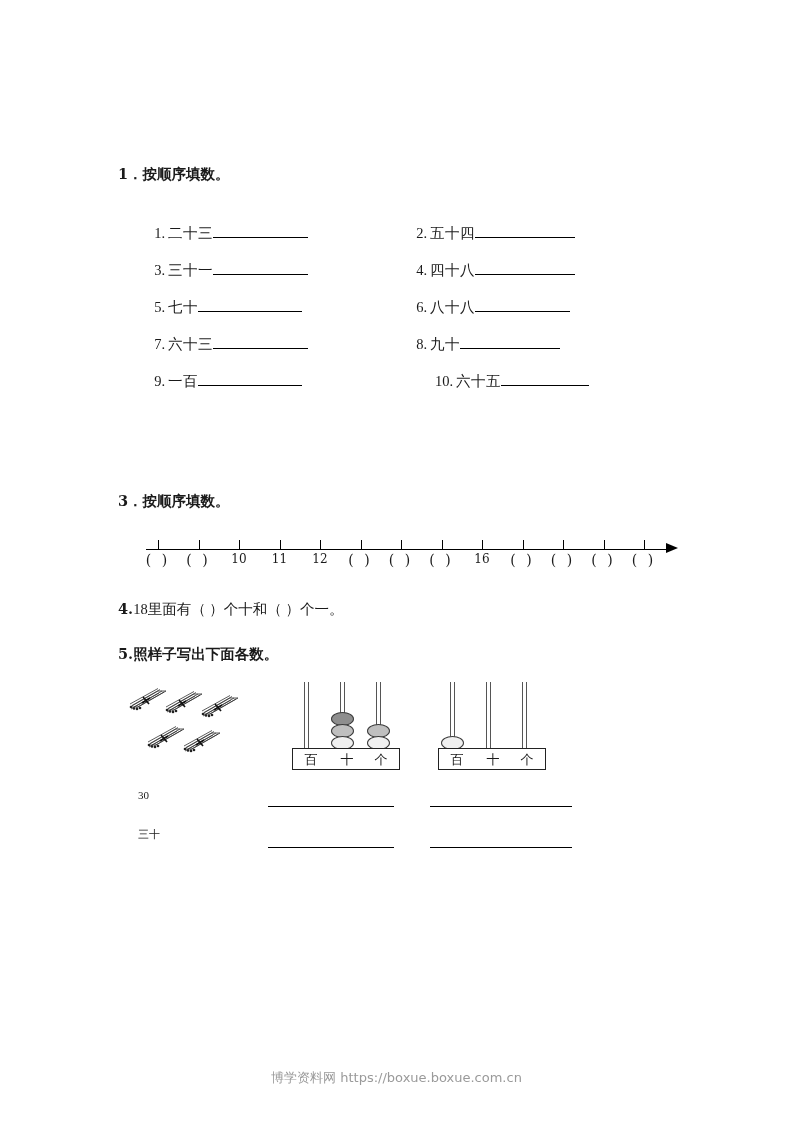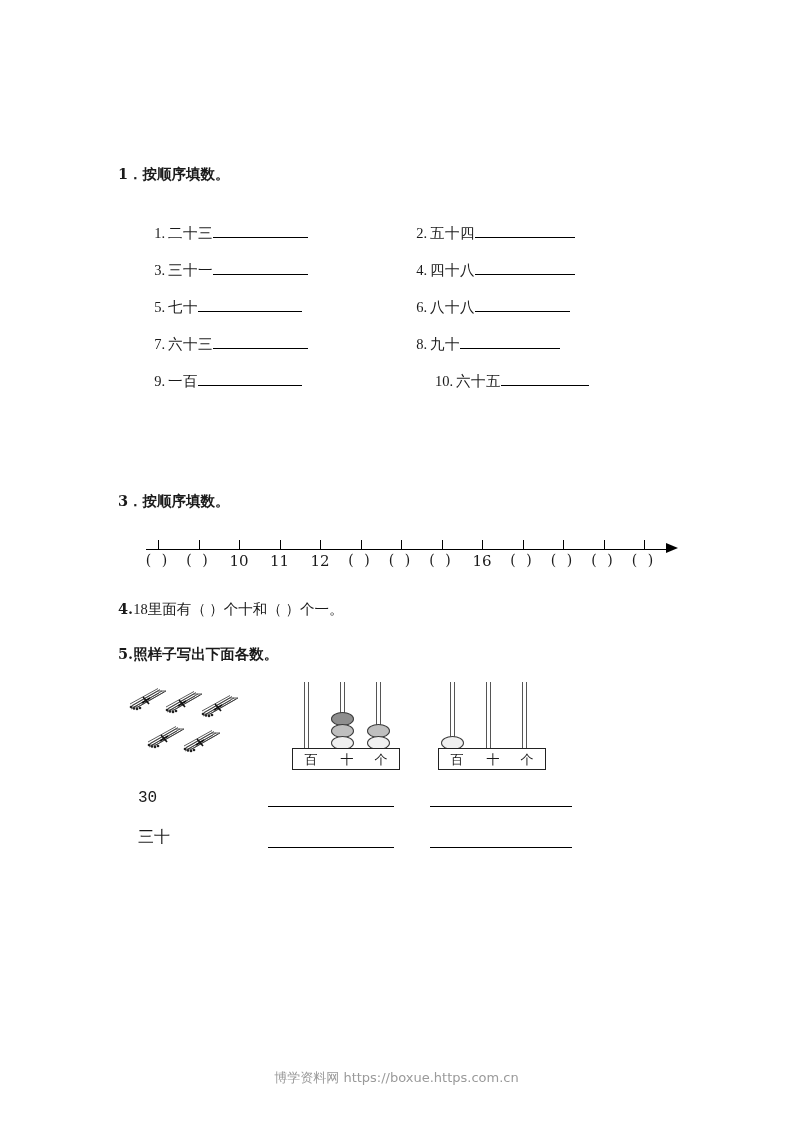--- a/index.html
+++ b/index.html
@@ -122,21 +122,21 @@
   .nl-tick {
     position: absolute;
     top: 4px;
     width: 0;
     height: 10px;
     border-left: 1.4px solid #000;
   }
   .nl-label {
     position: absolute;
     top: 16px;
-    font-size: 15px;
+    font-size: 12px;
     font-family: "DejaVu Serif", "Liberation Serif", serif;
     text-align: center;
     transform: translateX(-50%);
     white-space: nowrap;
   }
   .nl-label.paren {
     font-size: 14px;
     letter-spacing: 3px;
   }
 
@@ -205,22 +205,22 @@
     top: 2px;
     width: 36px;
     text-align: center;
     font-size: 13px;
     font-family: "DejaVu Serif", "Liberation Serif", serif;
   }
 
   
   .ans {
     position: absolute;
-    font-size: 16px;
-    font-family: Liberation Mono, monospace;
+    font-size: 11px;
+    font-family: Liberation Serif, serif;
   }
   .ans-line {
     position: absolute;
     border-bottom: 1.5px solid #000;
     height: 0;
   }
 
   
   .footer {
     position: absolute;
@@ -511,16 +511,16 @@
   <div class="ans" style="left:138px; top:789px;">30</div>
   <div class="ans" style="left:138px; top:827px;">三十</div>
 
   <div class="ans-line" style="left:268px; top:806px; width:126px;"></div>
   <div class="ans-line" style="left:430px; top:806px; width:142px;"></div>
   <div class="ans-line" style="left:268px; top:847px; width:126px;"></div>
   <div class="ans-line" style="left:430px; top:847px; width:142px;"></div>
 
   <div class="footer">
     <span>博学资料网</span>
-    <span>https://boxue.https.com.cn</span>
+    <span>https://boxue.boxue.com.cn</span>
   </div>
 
 </div>
 
 </body></html>

